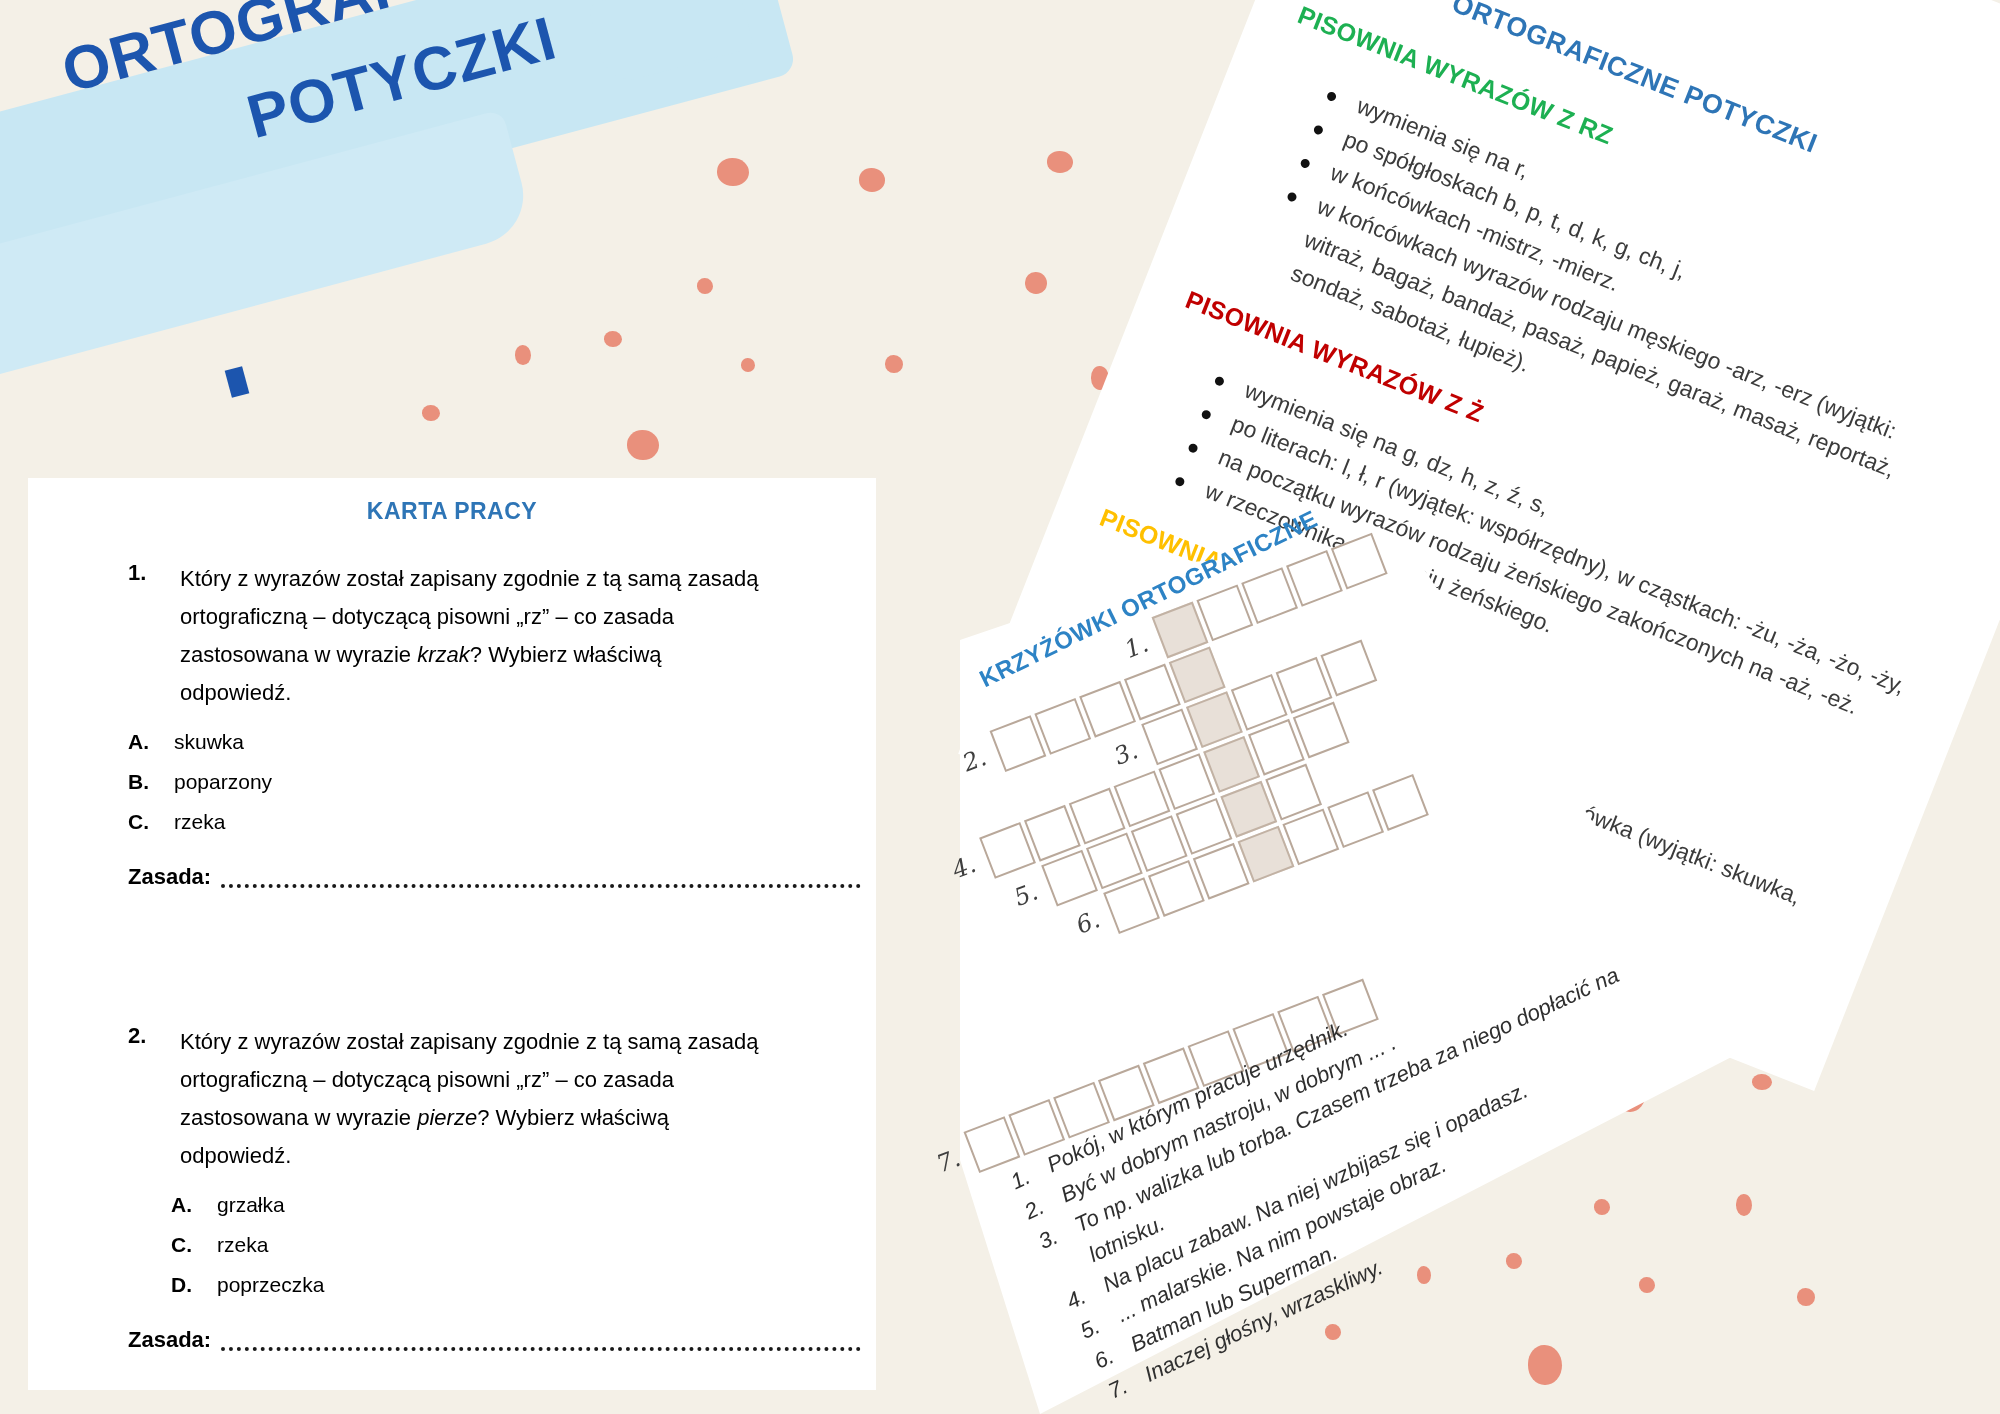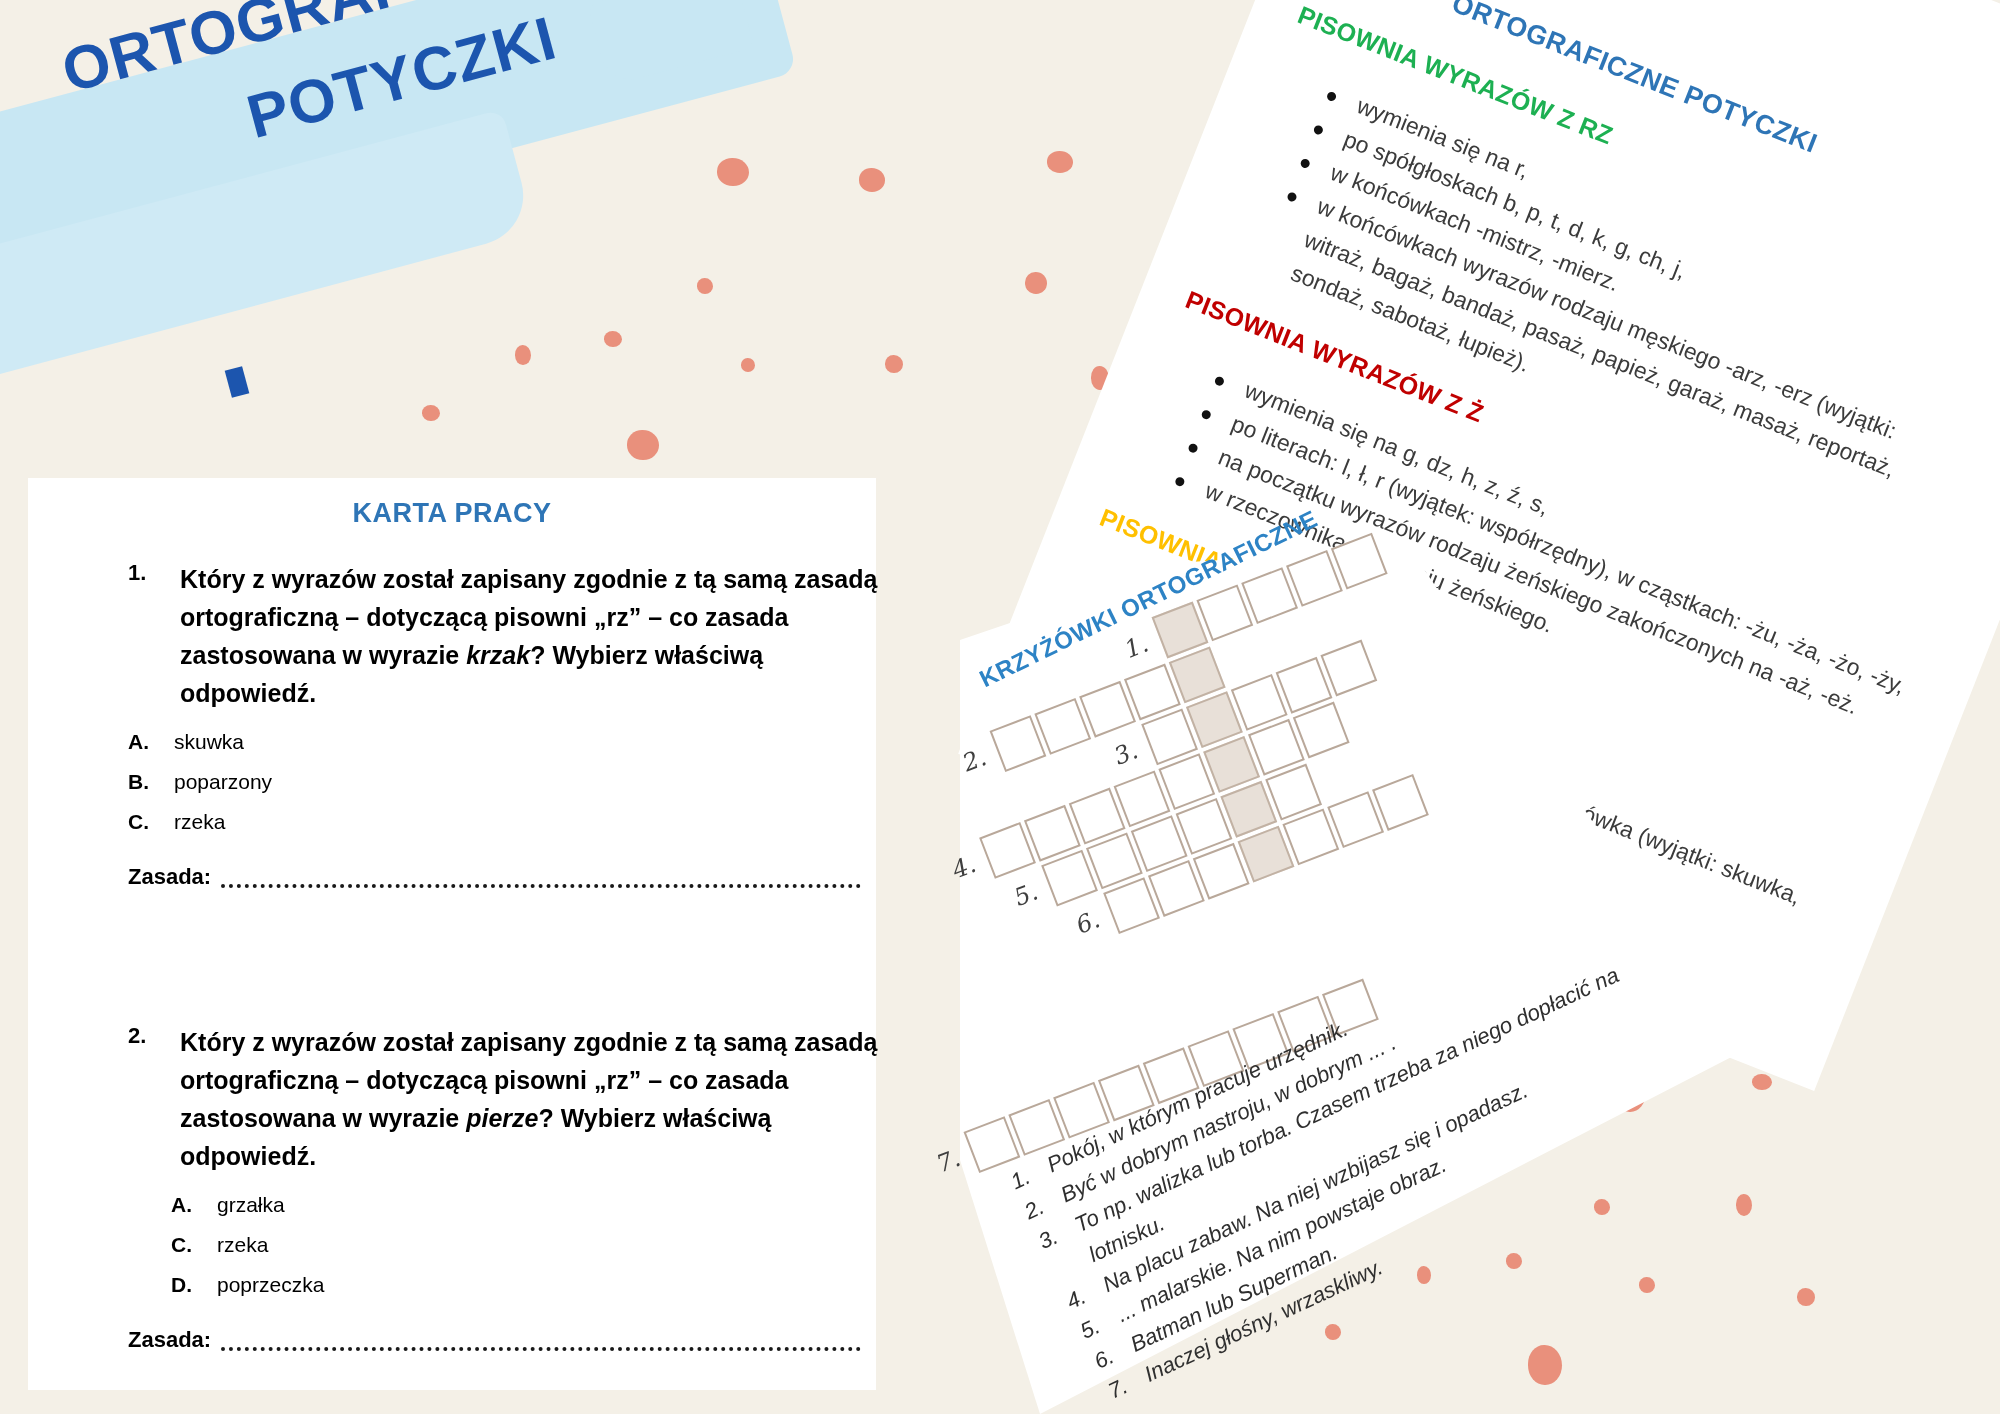--- a/index.html
+++ b/index.html
@@ -15,25 +15,25 @@
       transform:rotate(-15deg);border-radius:40px 16px 50px 14px;}
   #banner-brush-tip{left:596px;top:-16px;width:150px;height:84px;background:#c8e7f3;
       transform:rotate(-15deg);border-radius:10px 40px 10px 30px;}
   #banner-nub{left:228px;top:368px;width:18px;height:28px;background:#1c55ae;transform:rotate(-15deg);}
   #banner-text{left:52px;top:28px;width:650px;transform:rotate(-15deg);transform-origin:left top;
       color:#1c55ae;font-weight:bold;font-size:61px;letter-spacing:1px;line-height:92px;white-space:nowrap;}
   #banner-line2{text-align:center;}
   
   #worksheet{left:28px;top:478px;width:848px;height:912px;background:#ffffff;}
   #ws-title{position:absolute;top:20px;left:0;width:100%;text-align:center;color:#2e75b6;
-      font-size:27px;font-weight:bold;letter-spacing:.5px;}
+      font-size:23px;font-weight:bold;letter-spacing:.5px;}
   .question{position:absolute;left:100px;width:730px;}
   .q-num{position:absolute;left:0;top:0;font-weight:bold;font-size:22px;}
   .q-lines{margin-left:52px;}
-  .q-line{font-weight:bold;font-size:25px;line-height:38px;white-space:nowrap;}
+  .q-line{font-weight:normal;font-size:22px;line-height:38px;white-space:nowrap;}
   .q-line em{font-style:italic;}
   .opt{font-size:21px;line-height:40px;white-space:nowrap;}
   .opt b{display:inline-block;width:46px;font-weight:bold;}
   .zasada{margin-top:22px;font-weight:bold;font-size:22px;white-space:nowrap;}
   .zasada .lead{vertical-align:4px;}
   .dotline{display:inline-block;width:640px;border-bottom:4px dotted #191919;height:18px;margin-left:10px;}
   
   #rules-sheet{left:1354px;top:-251px;width:920px;height:1080px;background:#ffffff;
       transform:rotate(21.5deg);transform-origin:left top;}
   #rules-title{position:absolute;top:184px;left:0;width:760px;text-align:center;color:#2e75b6;

